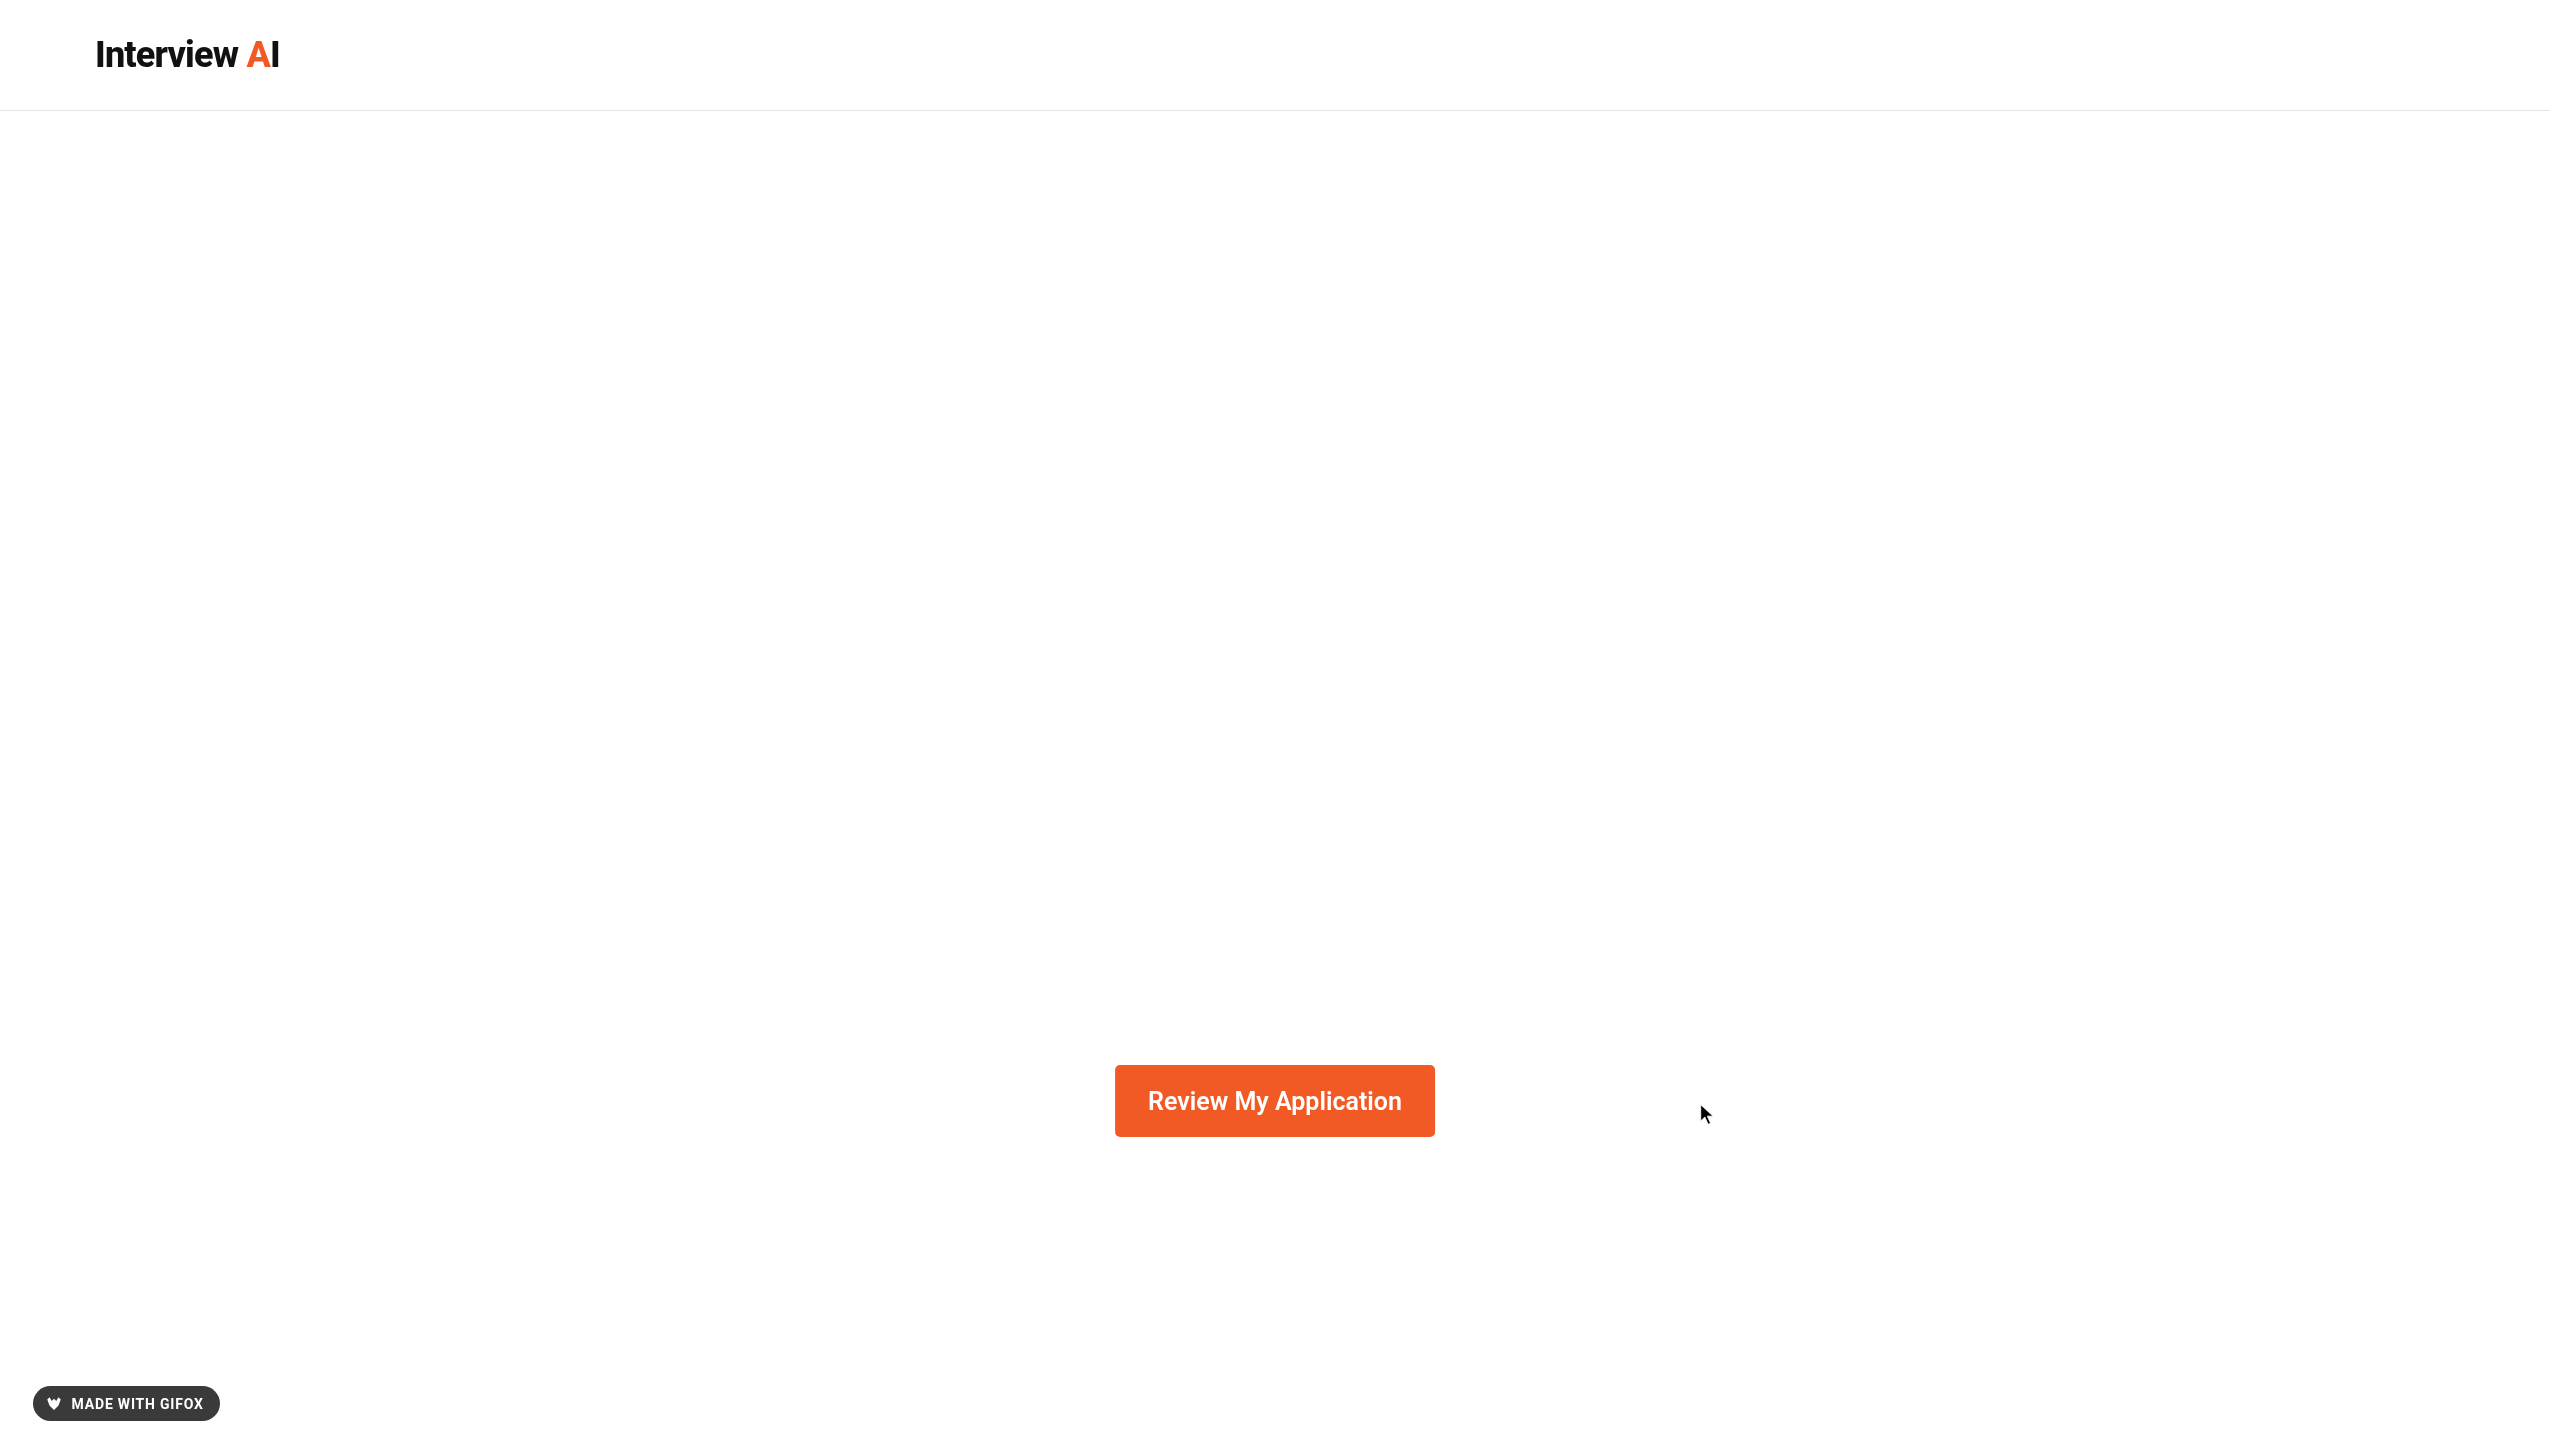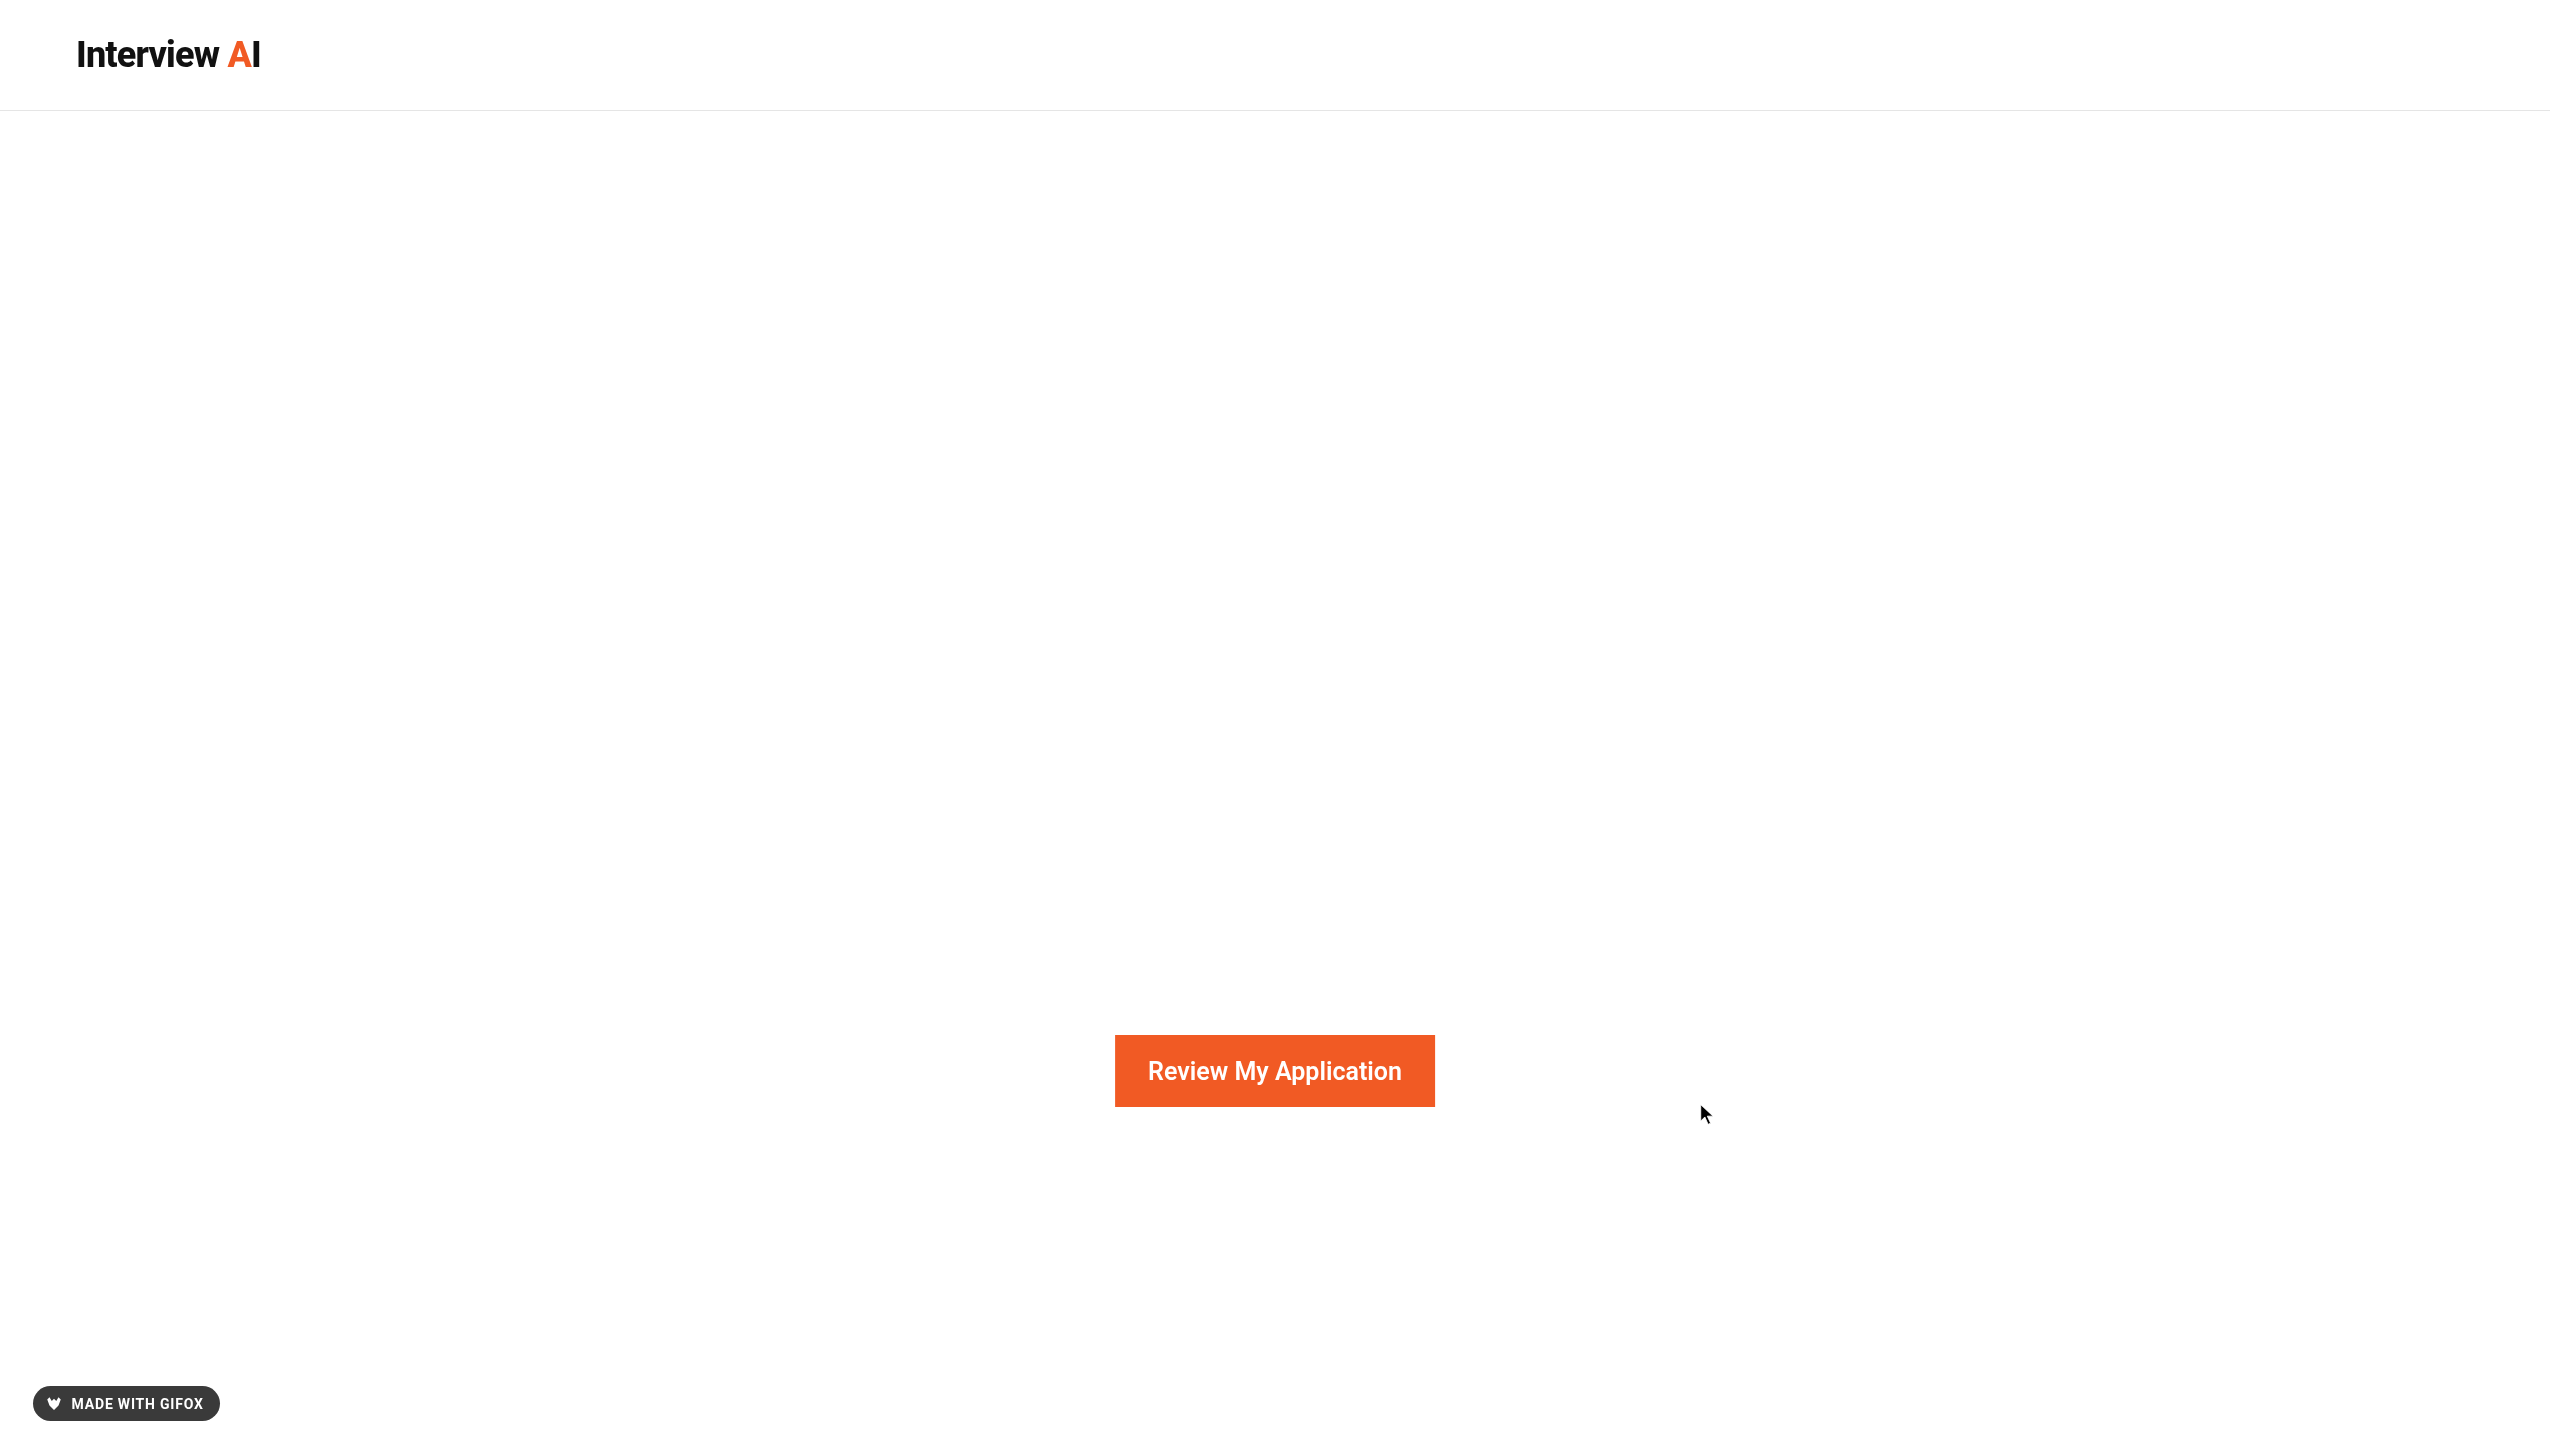--- a/index.html
+++ b/index.html
@@ -15,21 +15,21 @@
       height: 100vh;
       overflow: hidden;
       position: relative;
     }
 
     .header {
       height: 111px;
       border-bottom: 0.8px solid #e5e5e5;
       display: flex;
       align-items: center;
-      padding-left: 76px;
+      padding-left: 95px;
     }
 
     .logo {
       font-size: 36px;
       font-weight: 800;
       letter-spacing: -0.8px;
       display: flex;
       align-items: baseline;
     }
 
@@ -48,26 +48,26 @@
 
     .main-content {
       position: relative;
       width: 100%;
       height: calc(100vh - 111px);
     }
 
     .review-button {
       position: absolute;
       left: 50%;
-      top: 924px;
+      top: 954px;
       transform: translateX(-50%);
       background-color: #f15a24;
       color: #ffffff;
       border: none;
-      border-radius: 0;
+      border-radius: 5px;
       padding: 21.5px 33px;
       font-size: 25px;
       font-weight: 600;
       cursor: pointer;
       font-family: inherit;
     }
 
     .cursor {
       position: absolute;
       left: 1699px;

